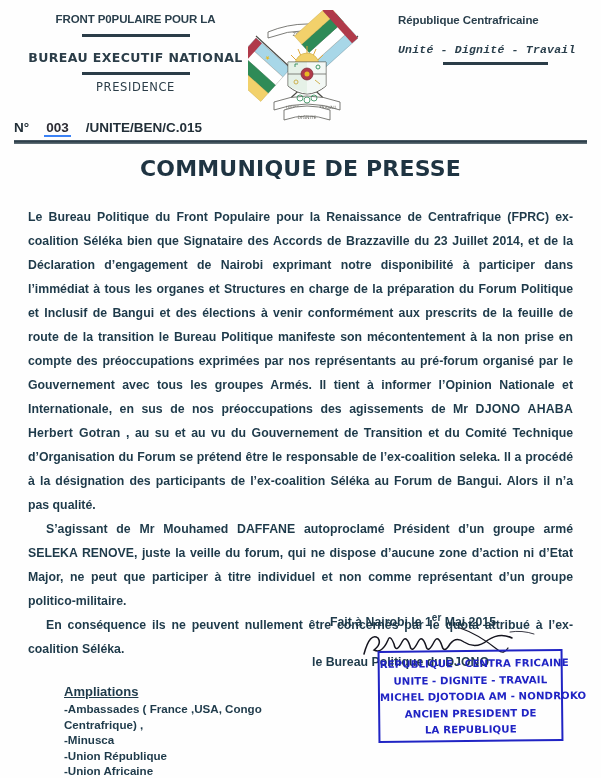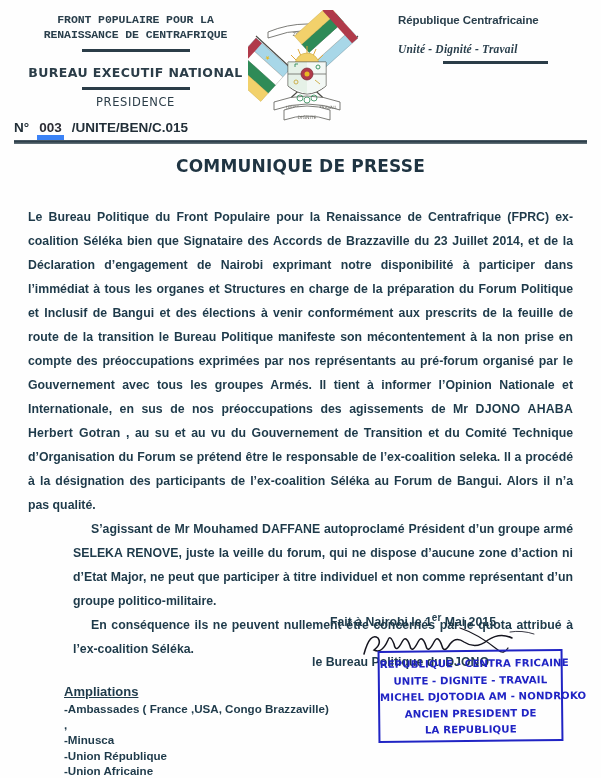--- a/index.html
+++ b/index.html
@@ -30,21 +30,21 @@
     height: 132px;
   }
   .hdr-left {
     position: absolute;
     left: 28px;
     top: 12px;
     width: 215px;
     text-align: center;
   }
   .org-name {
-    font-family: Liberation Mono, monospace;
+    font-family: Liberation Sans, sans-serif;
     font-weight: bold;
     font-size: 11.5px;
     letter-spacing: -0.1px;
     line-height: 15px;
     color: #2a3f4c;
     text-align: center;
   }
   .rule-short {
     width: 108px;
     height: 3px;
@@ -72,41 +72,41 @@
     left: 14px;
     top: 120px;
     font-family: "Liberation Sans", sans-serif;
     font-weight: bold;
     font-size: 13.5px;
     color: #222f38;
     white-space: nowrap;
   }
   .num-hand {
     color: #2d2d35;
-    border-bottom: 6px solid #3b82f6;
+    border-bottom: 2px solid #3b82f6;
     padding: 0 2px;
-    margin: 0 8px;
+    margin: 0 15px;
   }
 
   .hdr-right {
     position: absolute;
     left: 398px;
     top: 14px;
     width: 195px;
     text-align: left;
   }
   .rep-name {
     font-family: "Liberation Sans", sans-serif;
     font-weight: bold;
     font-size: 11.5px;
     color: #2a3f4c;
     letter-spacing: -0.1px;
   }
   .devise {
-    font-family: Liberation Serif, serif;
+    font-family: Liberation Mono, monospace;
     font-style: italic;
     font-weight: bold;
     font-size: 11.5px;
     color: #2a3f4c;
     margin-top: 17px;
     letter-spacing: 0.2px;
   }
   .rule-right {
     width: 105px;
     height: 3px;
@@ -135,21 +135,21 @@
 
   
   .title {
     position: absolute;
     left: 0;
     top: 156px;
     width: 601px;
     text-align: center;
     font-family: "DejaVu Sans", sans-serif;
     font-weight: bold;
-    font-size: 17px;
+    font-size: 22px;
     letter-spacing: 0.2px;
     color: #1f3442;
   }
 
   
   .body-text {
     position: absolute;
     left: 28px;
     top: 205px;
     width: 545px;
@@ -158,21 +158,21 @@
     line-height: 24px;
     color: #1e3a4a;
     text-align: justify;
     font-weight: 600;
   }
   .body-text p {
     margin: 0;
     text-align: justify;
     text-justify: inter-word;
   }
-  .body-text p.indent { text-indent: 18px; margin-left: 45px; }
+  .body-text p.indent { text-indent: 18px; }
   .body-text b { font-weight: 800; letter-spacing: 0.2px; }
 
   
   .sig-block {
     position: absolute;
     left: 330px;
     top: 612px;
     width: 250px;
   }
   .sig-date {
@@ -246,21 +246,20 @@
 </style>
 </head>
 <body>
 
 <div class="page">
 
   <div class="header">
 
     <div class="hdr-left">
       <div class="org-name">FRONT P0PULAIRE POUR LA</div>
-      <div class="org-name">RENAISSANCE DE CENTRAFRIQUE</div>
       <div class="rule-short"></div>
       <div class="bureau">BUREAU EXECUTIF NATIONAL</div>
       <div class="rule-short"></div>
       <div class="presidence">PRESIDENCE</div>
     </div>
 
     <div class="numline">
       <span>N°</span><span class="num-hand">003</span><span>/UNITE/BEN/C.015</span>
     </div>
 
@@ -354,21 +353,21 @@
     <div>REPUBLIQUE - CENTRA FRICAINE</div>
     <div>UNITE - DIGNITE - TRAVAIL</div>
     <div>MICHEL  DJOTODIA  AM  -  NONDROKO</div>
     <div>ANCIEN PRESIDENT DE</div>
     <div>LA  REPUBLIQUE</div>
   </div>
 
   <div class="ampl">
     <div class="ampl-title">Ampliations</div>
     <ul>
-      <li>-Ambassades (  France ,USA, Congo Brazzaville) ,</li>
+      <li>-Ambassades (  France ,USA, Congo Centrafrique) ,</li>
       <li>-Minusca</li>
       <li>-Union République</li>
       <li>-Union Africaine</li>
 
     </ul>
   </div>
 
 </div>
 
 </body></html>

